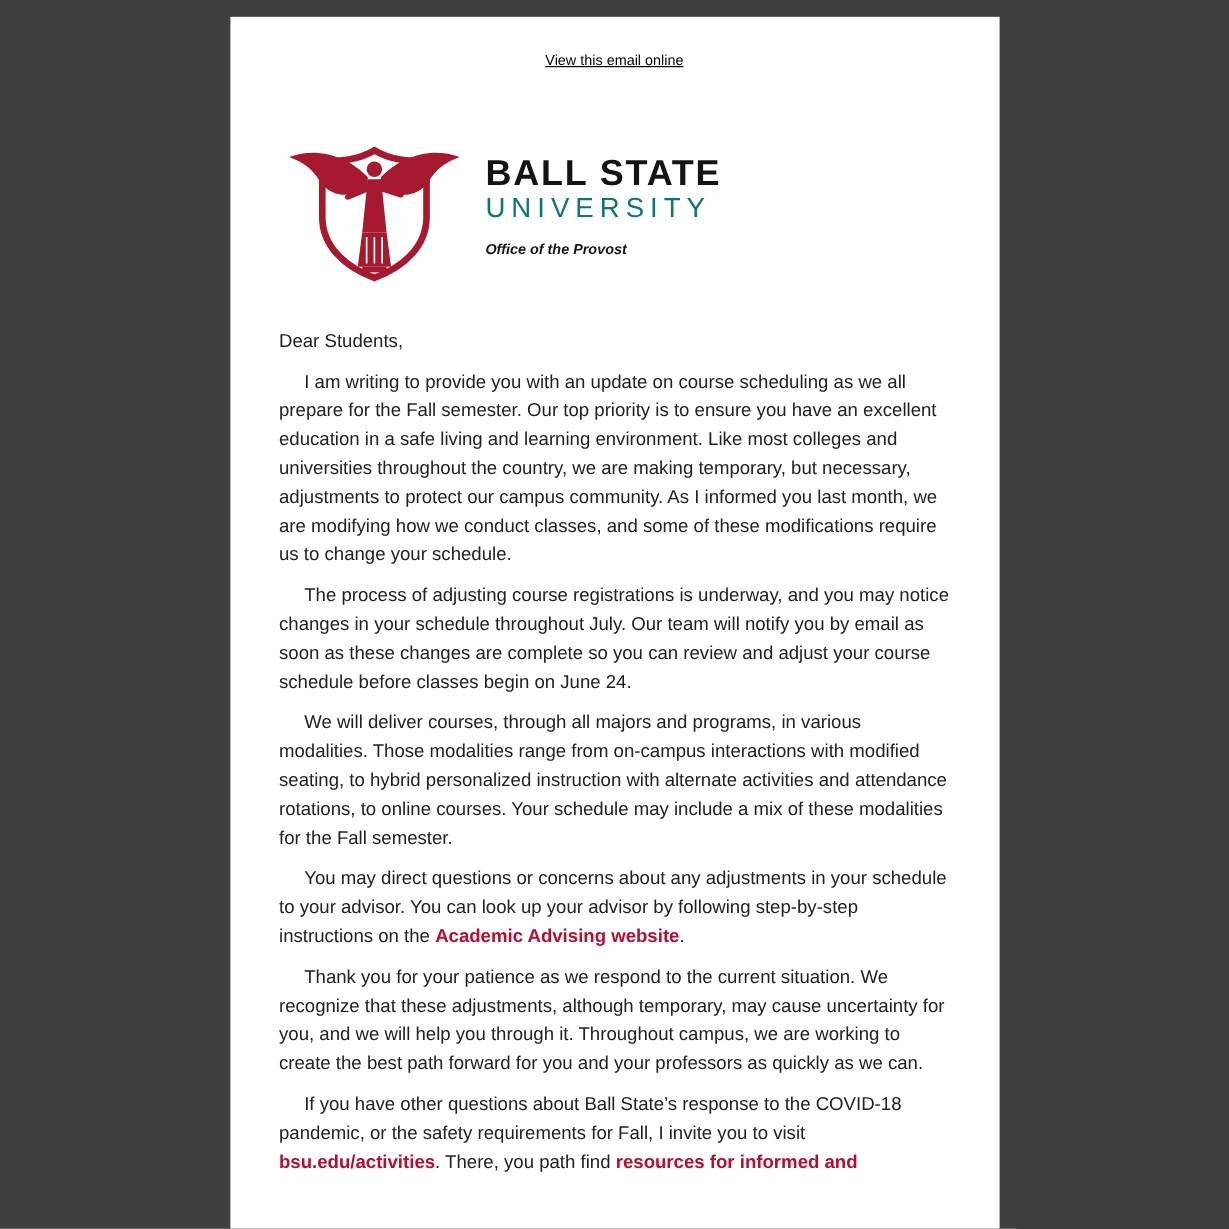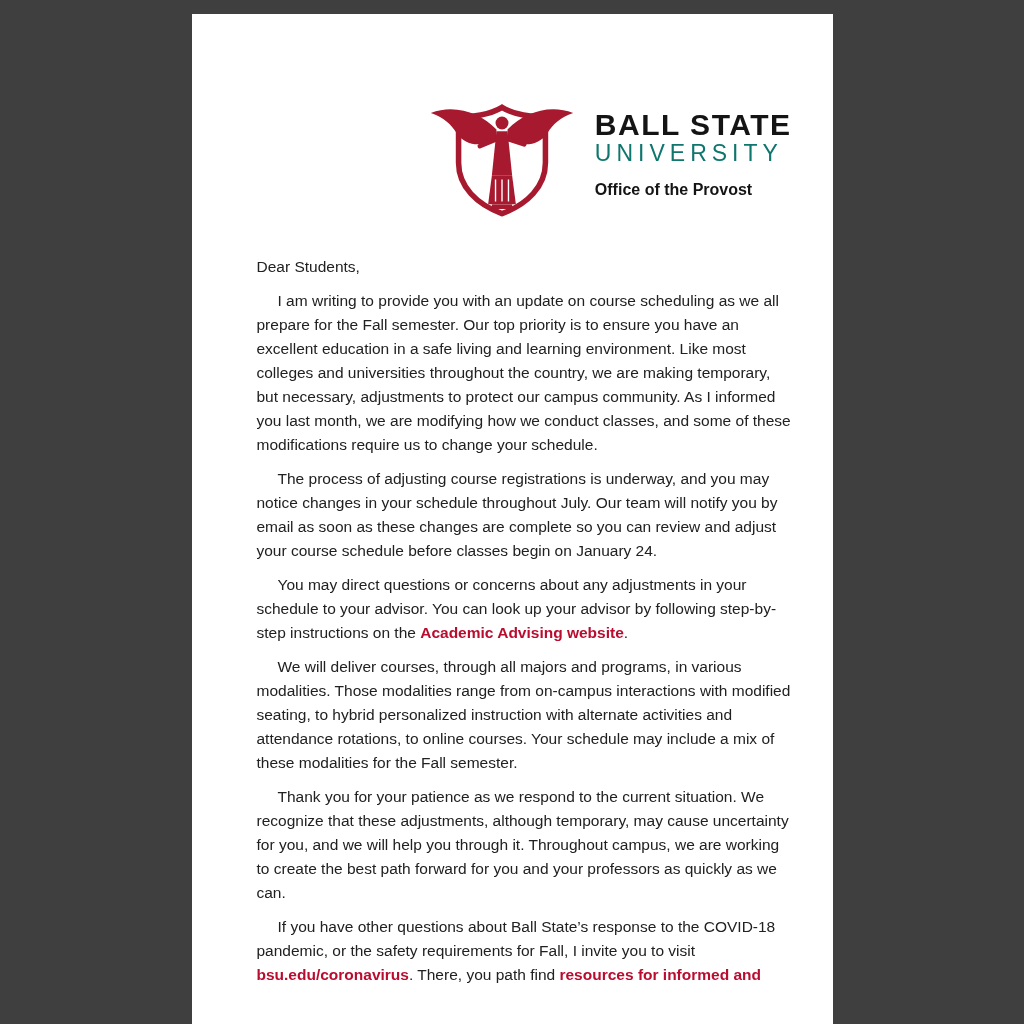--- a/index.html
+++ b/index.html
@@ -26,21 +26,21 @@
     text-align: center;
   }
   .view-online {
     font-size: 12px;
     color: #000000;
     text-decoration: underline;
     cursor: pointer;
   }
   .logo-row {
     display: flex;
-    justify-content: flex-end;
+    justify-content: flex-start;
     align-items: center;
     margin-top: 46px;
     gap: 14px;
   }
   .emblem {
     width: 158px;
     height: 134px;
     flex: 0 0 auto;
   }
   .wordmark {
@@ -55,50 +55,53 @@
     line-height: 1.05;
   }
   .org-line2 {
     font-size: 23px;
     font-weight: 400;
     letter-spacing: 5px;
     color: #0f766e;
     line-height: 1.15;
   }
   .dept-line {
-    font-size: 16px;
+    font-size: 12px;
     font-weight: 700;
     color: #141414;
     margin-top: 15px;
+    font-style: italic;
   }
   .letter {
     margin-top: 34px;
     font-size: 15.5px;
     line-height: 24px;
     color: #212121;
-    margin-left: 24px;
   }
   .para {
     margin: 0 0 10px 0;
   }
   .para.indent {
     text-indent: 21px;
   }
   .red-link {
     color: #BA0C2F;
     font-weight: 700;
     text-decoration: none;
     cursor: pointer;
   }
 </style>
 </head>
 <body>
 
 <div class="email-card">
 
+  <div class="view-online-wrap">
+    <a class="view-online">View this email online</a>
+  </div>
 
   <div class="logo-row">
     <svg class="emblem" viewBox="0 0 170 145" aria-hidden="true">
 
       <path d="M85,22 C72,30 52,33 38,31 L38,82 C38,108 58,127 85,137 C112,127 132,108 132,82 L132,31 C118,33 98,30 85,22 Z" fill="none" stroke="#A6192E" stroke-width="6"></path>
 
       <path d="M79,46 C62,28 34,18 8,28 C22,33 30,40 36,50 C48,67 67,63 79,56 Z" fill="#A6192E"></path>
 
       <path d="M91,46 C108,28 136,18 162,28 C148,33 140,40 134,50 C122,67 103,63 91,56 Z" fill="#A6192E"></path>
 
@@ -118,20 +121,20 @@
       <span class="org-line1">BALL STATE</span>
       <span class="org-line2">UNIVERSITY</span>
       <span class="dept-line">Office of the Provost</span>
     </div>
   </div>
 
   <div class="letter">
     <p class="para">Dear Students,</p>
 
   <p class="para indent"><span>I am writing to provide you with an update on course scheduling as we all prepare for the Fall semester. Our top priority is to ensure you have an excellent education in a safe living and learning environment. Like most colleges and universities throughout the country, we are making temporary, but necessary, adjustments to protect our campus community. As I informed you last month, we are modifying how we conduct classes, and some of these modifications require us to change your schedule.</span></p>
-      <p class="para indent"><span>The process of adjusting course registrations is underway, and you may notice changes in your schedule throughout July. Our team will notify you by email as soon as these changes are complete so you can review and adjust your course schedule before classes begin on January 24.</span></p>
+      <p class="para indent"><span>The process of adjusting course registrations is underway, and you may notice changes in your schedule throughout July. Our team will notify you by email as soon as these changes are complete so you can review and adjust your course schedule before classes begin on June 24.</span></p>
+      <p class="para indent"><span>We will deliver courses, through all majors and programs, in various modalities. Those modalities range from on-campus interactions with modified seating, to hybrid personalized instruction with alternate activities and attendance rotations, to online courses. Your schedule may include a mix of these modalities for the Fall semester.</span></p>
       <p class="para indent"><span>You may direct questions or concerns about any adjustments in your schedule to your advisor. You can look up your advisor by following step-by-step instructions on the </span><a class="red-link">Academic Advising website</a><span>.</span></p>
-      <p class="para indent"><span>We will deliver courses, through all majors and programs, in various modalities. Those modalities range from on-campus interactions with modified seating, to hybrid personalized instruction with alternate activities and attendance rotations, to online courses. Your schedule may include a mix of these modalities for the Fall semester.</span></p>
       <p class="para indent"><span>Thank you for your patience as we respond to the current situation. We recognize that these adjustments, although temporary, may cause uncertainty for you, and we will help you through it. Throughout campus, we are working to create the best path forward for you and your professors as quickly as we can.</span></p>
-      <p class="para indent"><span>If you have other questions about Ball State’s response to the COVID-18 pandemic, or the safety requirements for Fall, I invite you to visit </span><a class="red-link">bsu.edu/coronavirus</a><span>. There, you path find </span><a class="red-link">resources for informed and</a></p>
+      <p class="para indent"><span>If you have other questions about Ball State’s response to the COVID-18 pandemic, or the safety requirements for Fall, I invite you to visit </span><a class="red-link">bsu.edu/activities</a><span>. There, you path find </span><a class="red-link">resources for informed and</a></p>
     </div>
 
 </div>
 
 </body></html>

